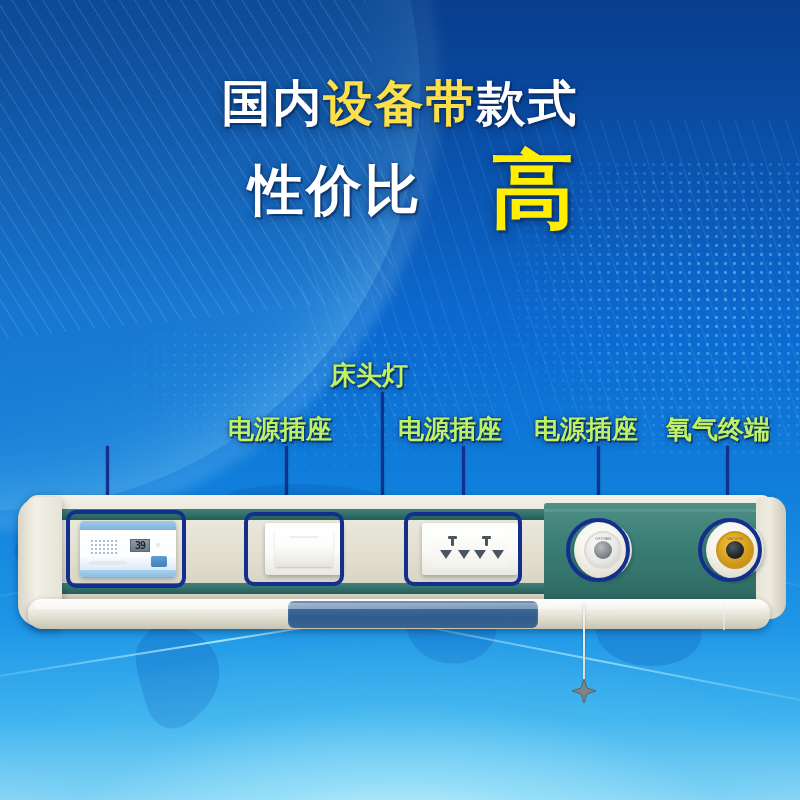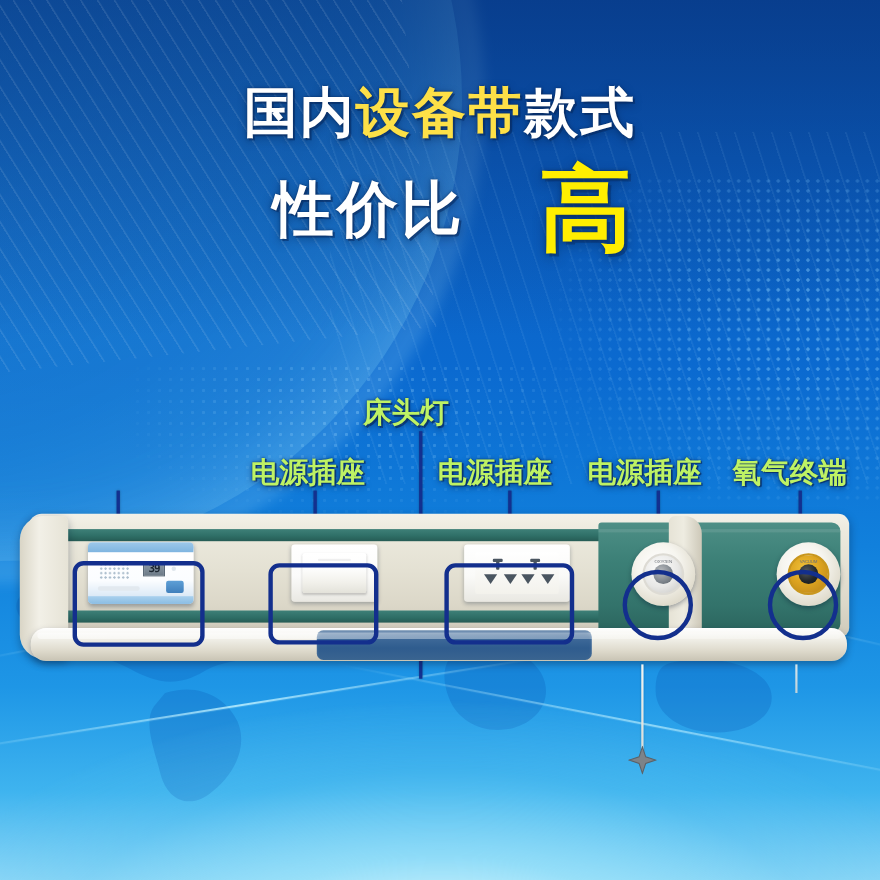--- a/index.html
+++ b/index.html
@@ -206,22 +206,22 @@
   .leader {
     position: absolute;
     width: 3px;
     background: #13308f;
     box-shadow: 0 0 2px rgba(0,0,0,.35);
   }
 
   
   .panel-wrap {
     position: absolute;
-    left: 18px; top: 467px;
-    width: 620px; height: 145px;
+    left: 18px; top: 495px;
+    width: 768px; height: 145px;
   }
   
   .panel-body {
     position: absolute; left: 8px; top: 0; width: 746px; height: 112px;
     background: linear-gradient(to bottom,
         #f3f1e8 0%, #eceade 14%, #e4e1d3 46%, #dcd8c9 72%, #cfcaba 100%);
     border-radius: 12px 10px 8px 8px;
     box-shadow: 0 3px 8px rgba(0,20,50,.35);
     overflow: hidden;
   }

